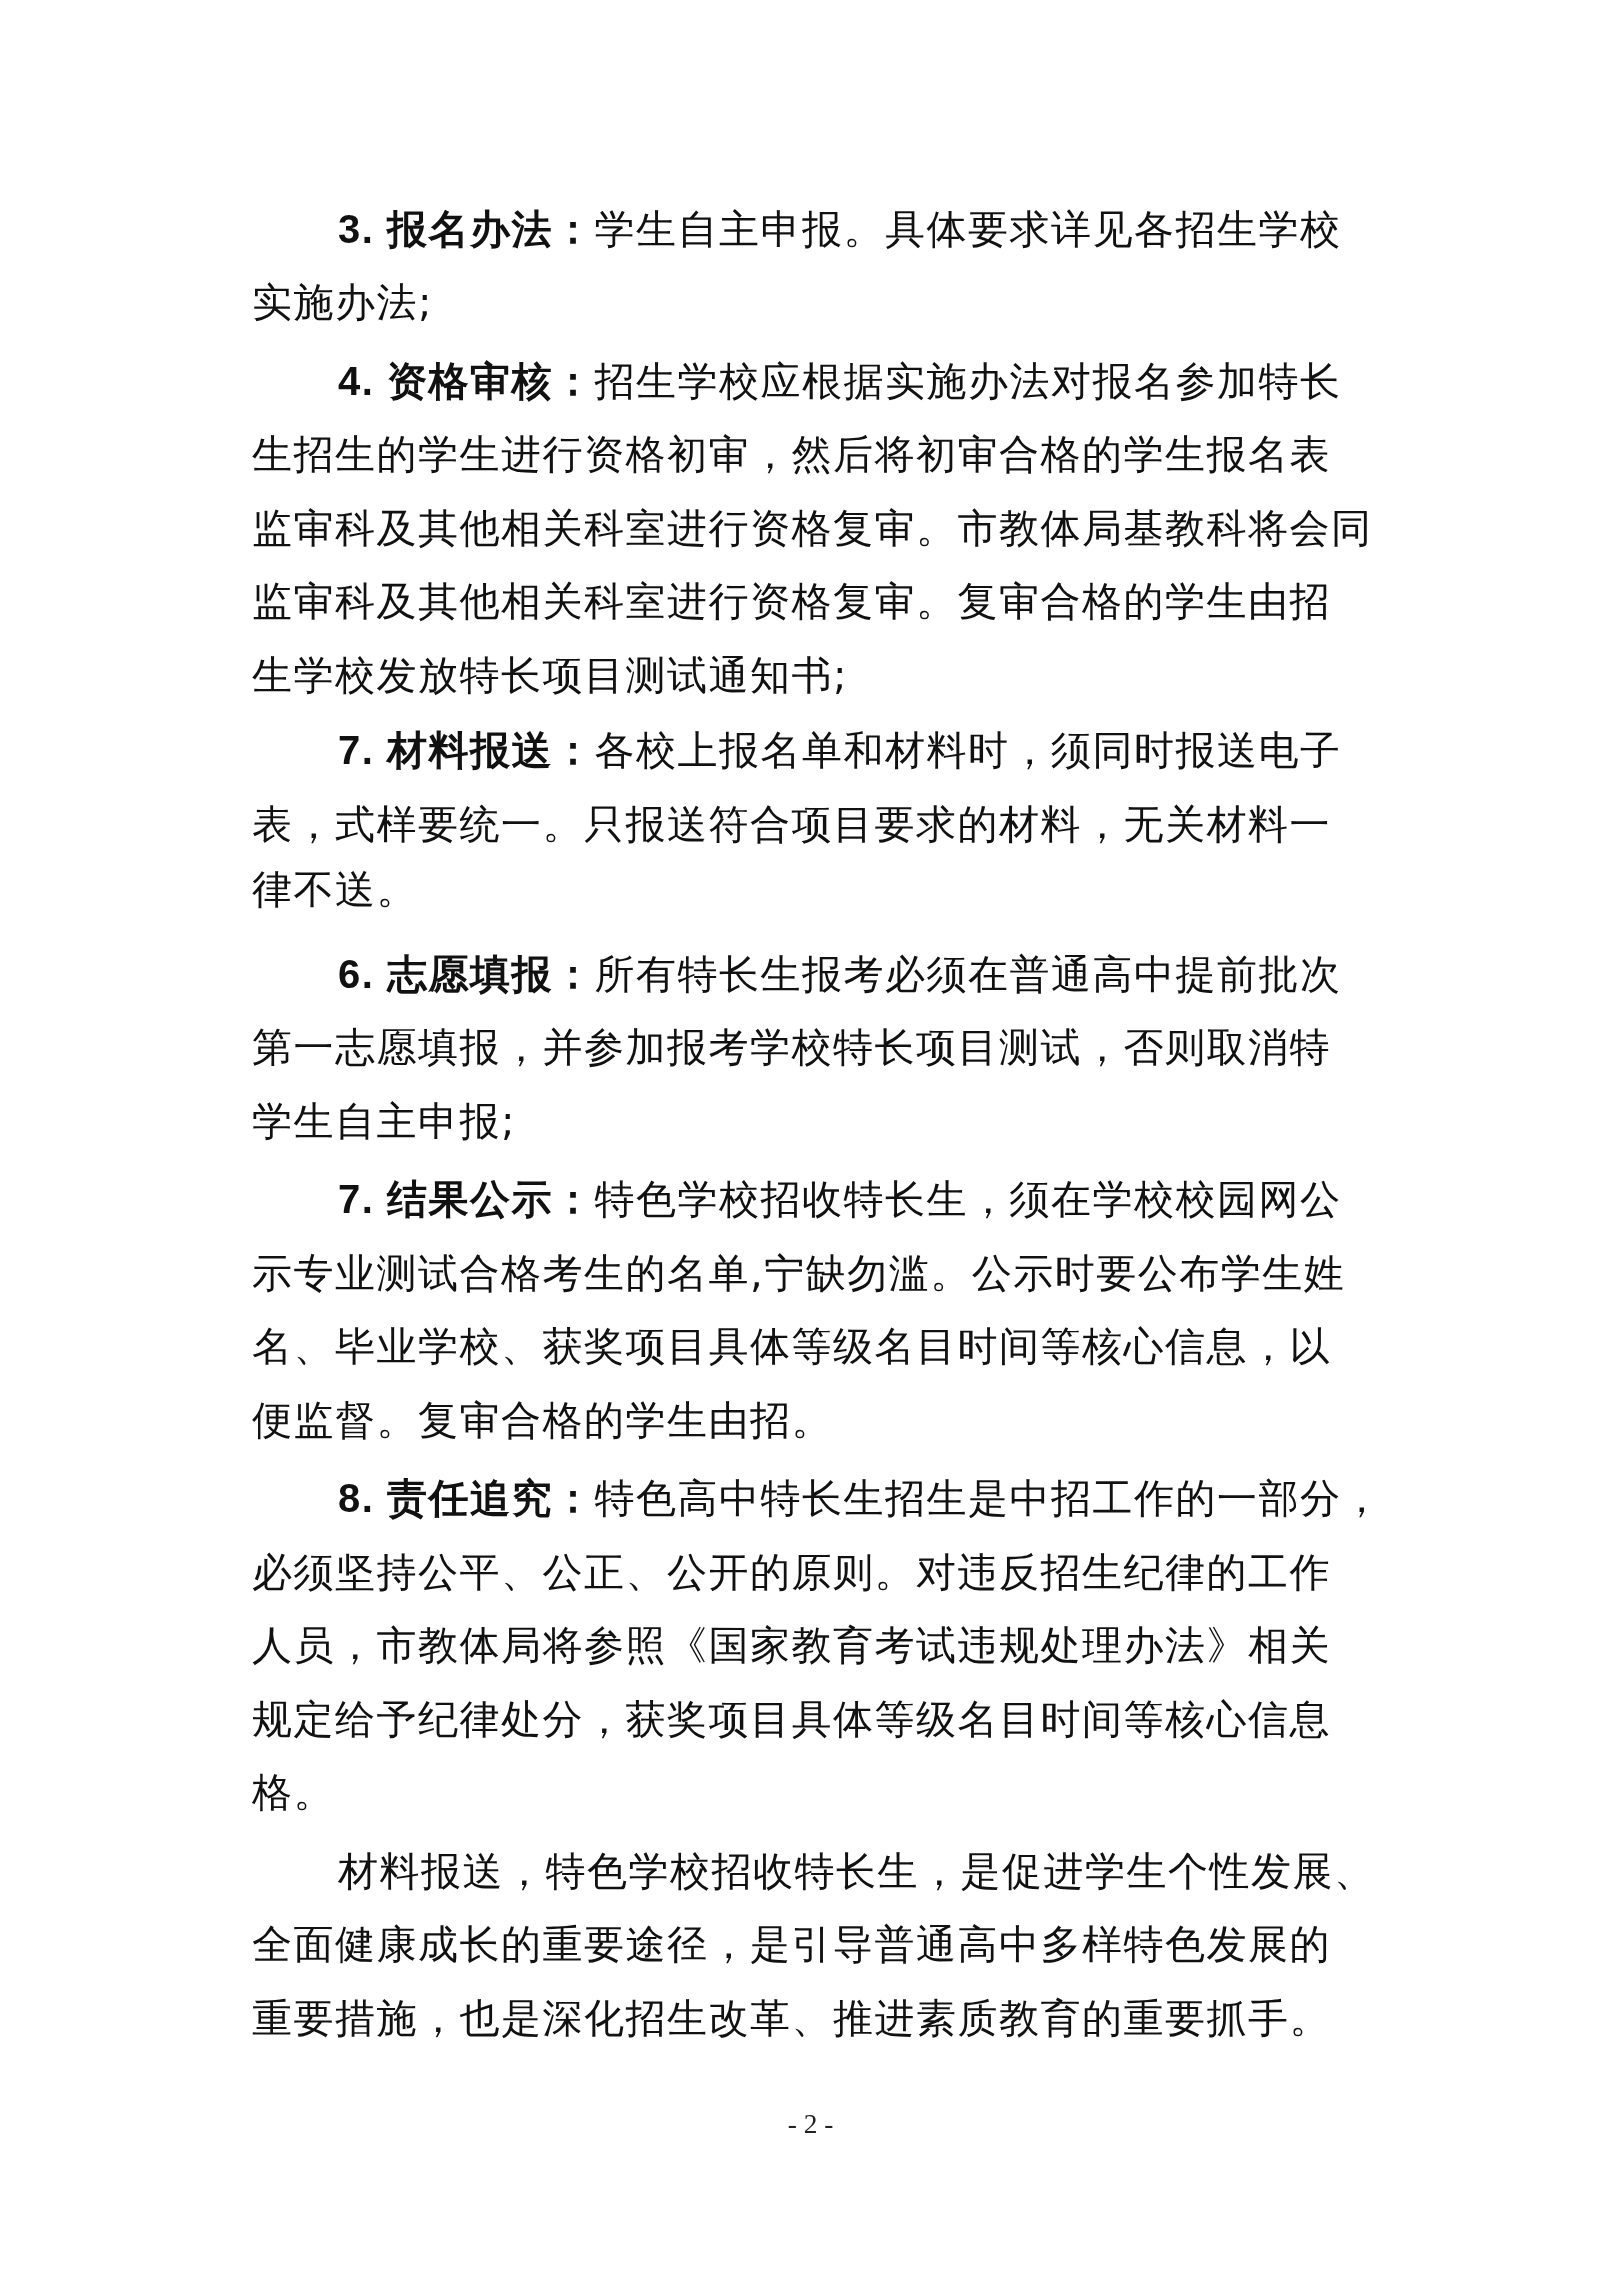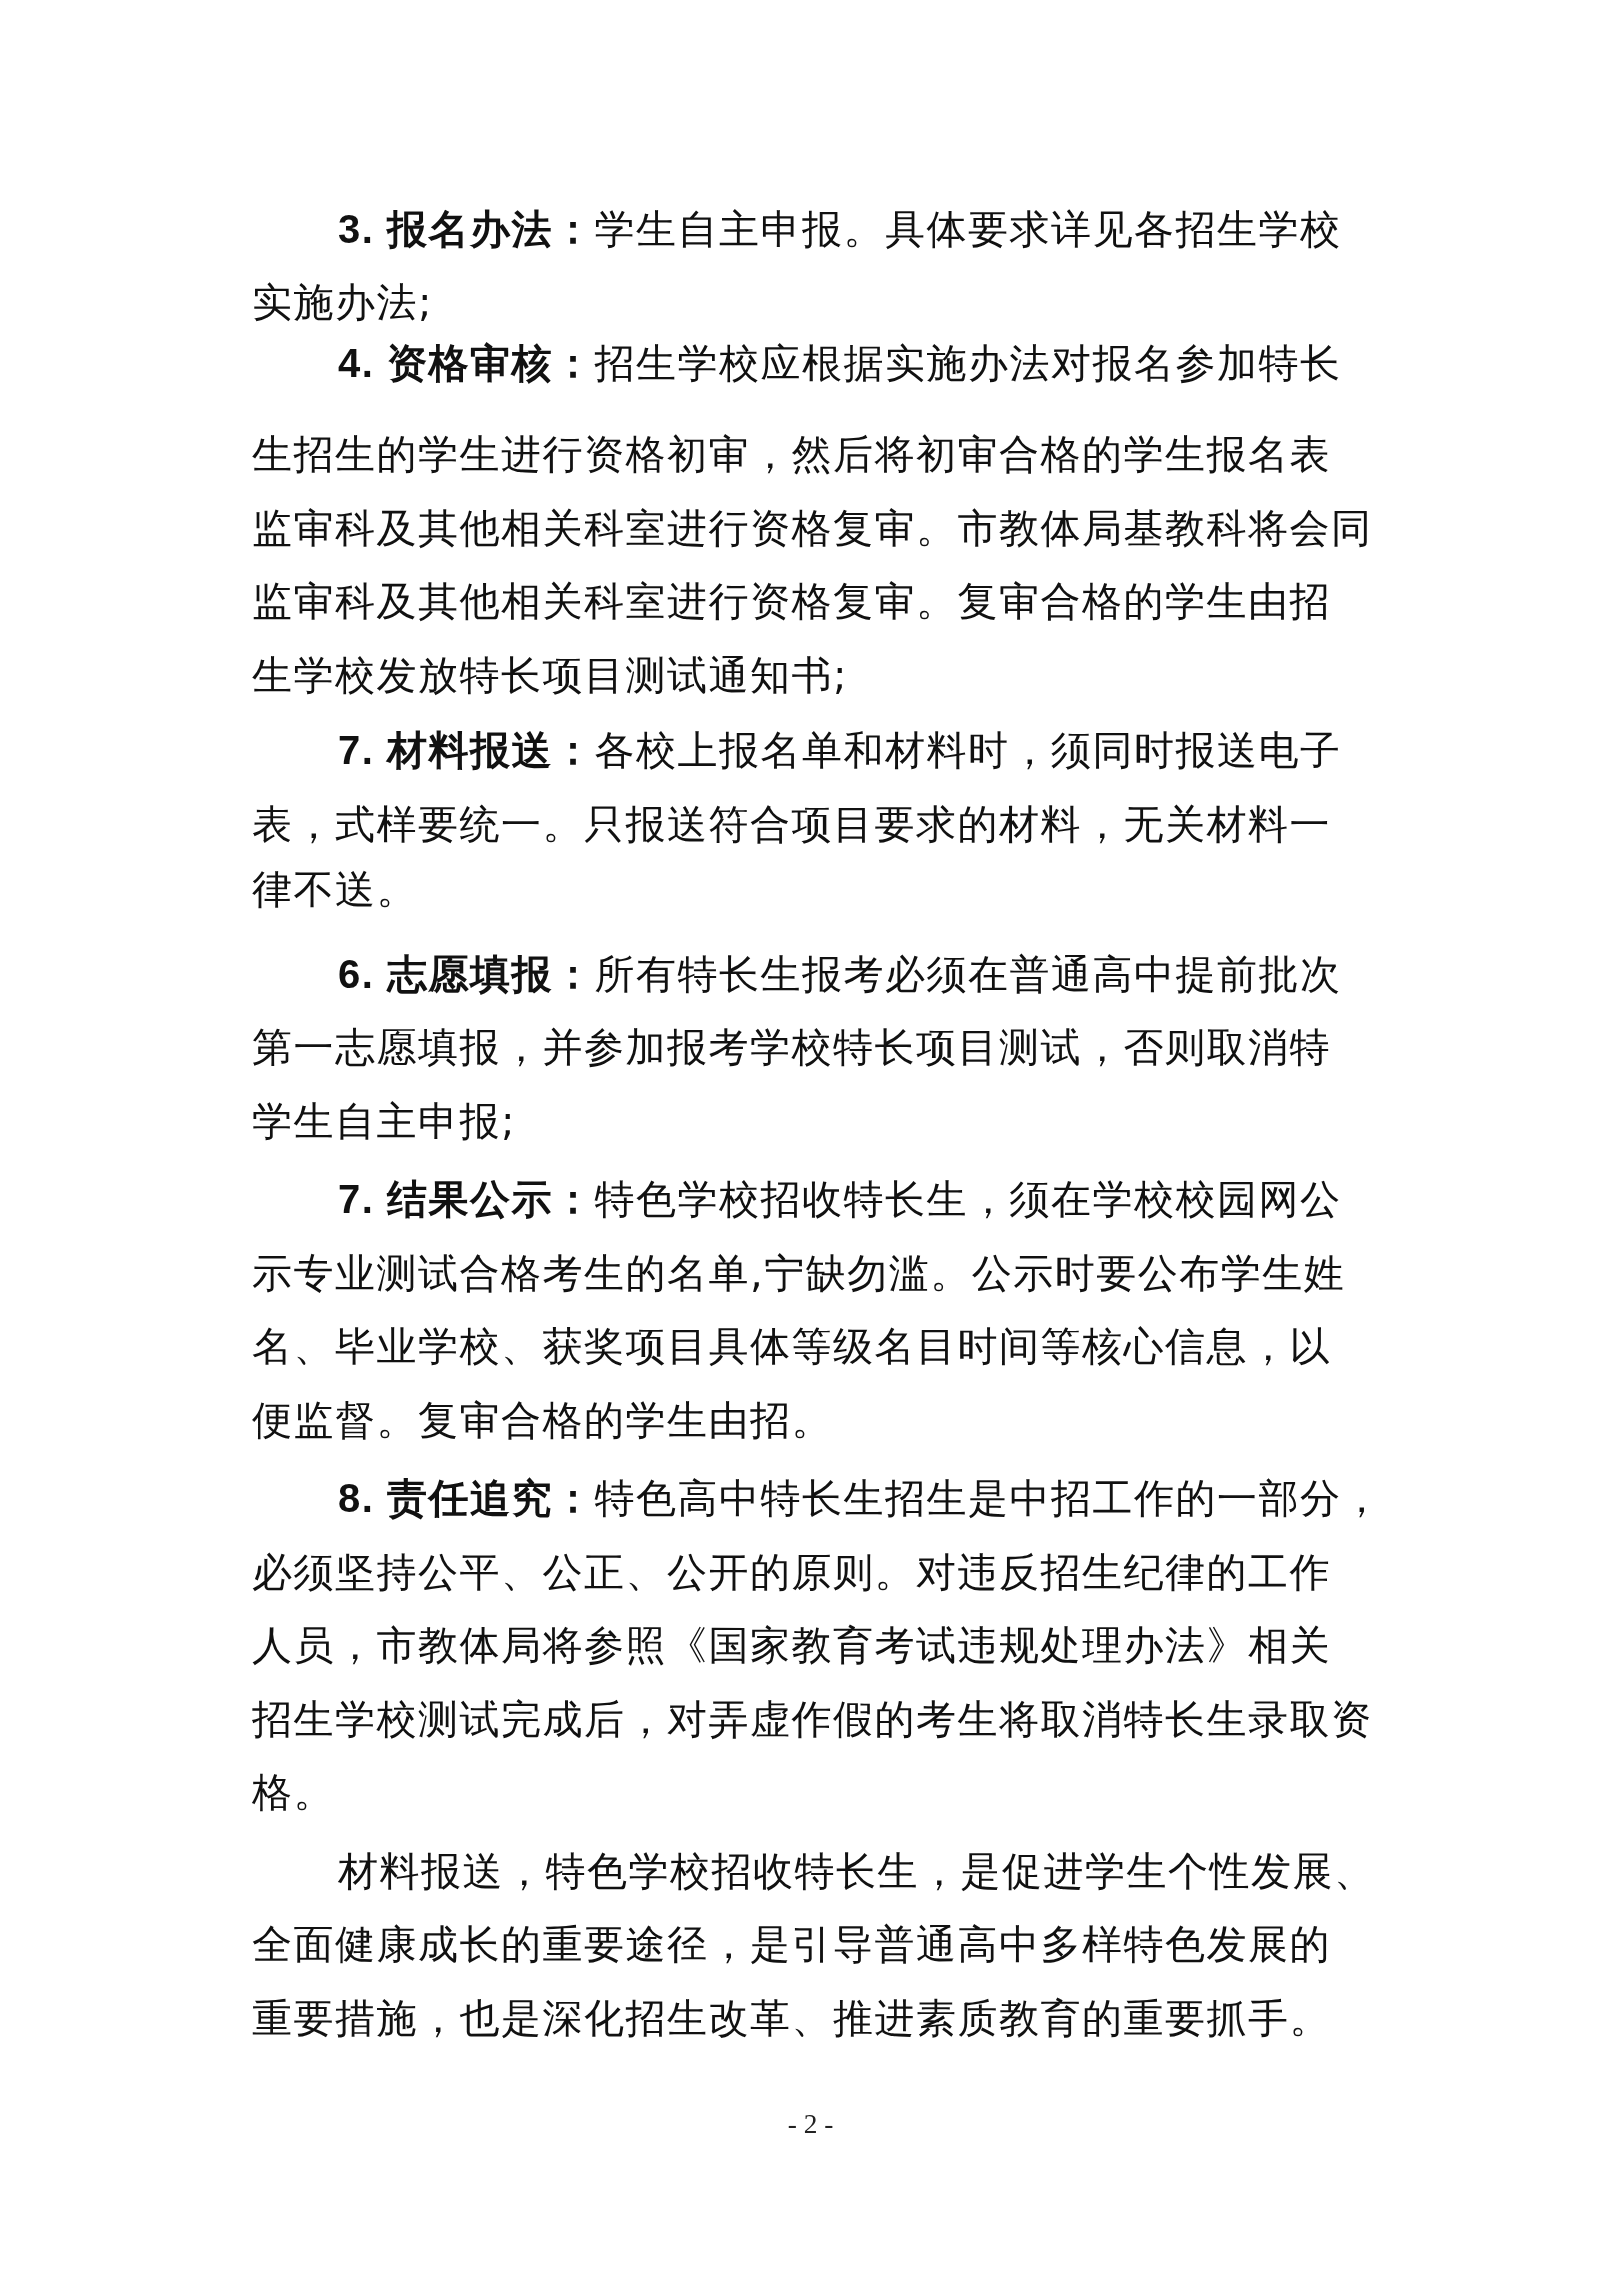--- a/index.html
+++ b/index.html
@@ -13,21 +13,21 @@
               font-family: "Liberation Serif", serif; font-size: 27.4px; color: #222; }
 </style>
 </head>
 <body>
 
 <div class="line indent" style="top:204px">
   <span class="bold">3. 报名办法：</span><span>学生自主申报。具体要求详见各招生学校</span>
 </div>
 <div class="line" style="top:277px">实施办法;</div>
 
-<div class="line indent" style="top:338px">
+<div class="line indent" style="top:356px">
   <span class="bold">4. 资格审核：</span><span>招生学校应根据实施办法对报名参加特长</span>
 </div>
 <div class="line" style="top:429px">生招生的学生进行资格初审，然后将初审合格的学生报名表</div>
 <div class="line" style="top:503px">监审科及其他相关科室进行资格复审。市教体局基教科将会同</div>
 <div class="line" style="top:576px">监审科及其他相关科室进行资格复审。复审合格的学生由招</div>
 <div class="line" style="top:650px">生学校发放特长项目测试通知书;</div>
 
 <div class="line indent" style="top:725px">
   <span class="bold">7. 材料报送：</span><span>各校上报名单和材料时，须同时报送电子</span>
 </div>
@@ -45,21 +45,21 @@
 </div>
 <div class="line" style="top:1248px">示专业测试合格考生的名单,宁缺勿滥。公示时要公布学生姓</div>
 <div class="line" style="top:1321px">名、毕业学校、获奖项目具体等级名目时间等核心信息，以</div>
 <div class="line" style="top:1395px">便监督。复审合格的学生由招。</div>
 
 <div class="line indent" style="top:1473px">
   <span class="bold">8. 责任追究：</span><span>特色高中特长生招生是中招工作的一部分，</span>
 </div>
 <div class="line" style="top:1547px">必须坚持公平、公正、公开的原则。对违反招生纪律的工作</div>
 <div class="line" style="top:1620px">人员，市教体局将参照《国家教育考试违规处理办法》相关</div>
-<div class="line" style="top:1694px">招生学校测试完成后，对弄虚作假的考生将取消特长生录取资</div>
+<div class="line" style="top:1694px">规定给予纪律处分，获奖项目具体等级名目时间等核心信息</div>
 <div class="line" style="top:1767px">格。</div>
 
 <div class="line indent" style="top:1846px">材料报送，特色学校招收特长生，是促进学生个性发展、</div>
 <div class="line" style="top:1919px">全面健康成长的重要途径，是引导普通高中多样特色发展的</div>
 <div class="line" style="top:1993px">重要措施，也是深化招生改革、推进素质教育的重要抓手。</div>
 
 <div class="page-num">- 2 -</div>
 
 
 </body></html>

